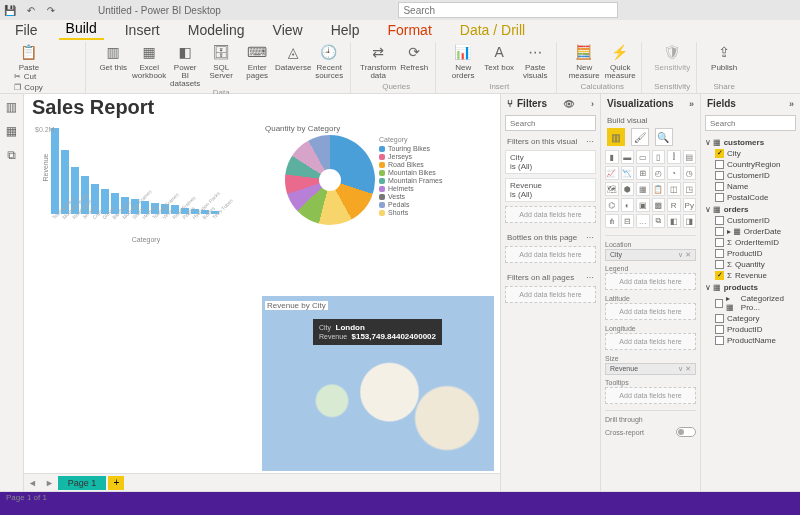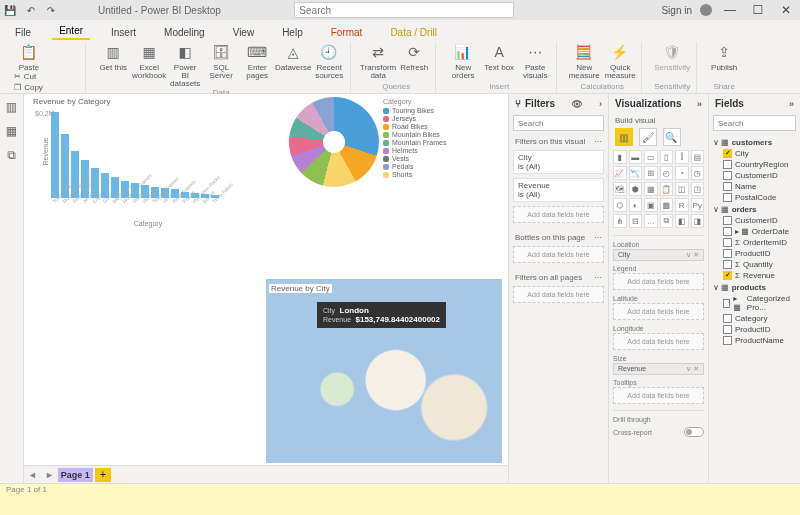--- a/index.html
+++ b/index.html
@@ -10,21 +10,21 @@
 .titlebar .qat span { width:14px; height:14px; display:flex; align-items:center; justify-content:center; color:#555; }
 .titlebar .title { margin-left:40px; color:#666; font-size:10px; }
 .titlebar .searchwrap { margin-left:auto; margin-right:auto; }
 .titlebar input { width:220px; height:16px; background:#fff; border:1px solid #ccc; font-size:10px; padding:0 4px; }
 .titlebar .right { display:flex; align-items:center; gap:8px; margin-left:auto; }
 .titlebar .signin { font-size:10px; color:#555; }
 .titlebar .avatar { width:12px; height:12px; border-radius:50%; background:#888; }
 .winbtn { width:20px; text-align:center; font-size:12px; color:#444; }
 
 .tabs { height:20px; display:flex; align-items:end; padding-left:8px; gap:14px; background:#f3f2f1; }
-.tabs span { font-size:10px; color:#444; padding:2px 7px; }
+.tabs span { font-size:14px; color:#444; padding:2px 7px; }
 .tabs .active { border-bottom:2px solid #f2c811; color:#000; }
 .tabs .ctx1 { color:#d83b01; }
 .tabs .ctx2 { color:#c19c00; }
 
 .ribbon { height:54px; background:#f3f2f1; border-bottom:1px solid #ddd; display:flex; padding:2px 8px 0 8px; gap:6px; }
 .group { border-right:1px solid #e0e0e0; padding:0 6px; display:flex; flex-direction:column; align-items:center; }
 .group .items { display:flex; gap:6px; align-items:flex-start; }
 .gitem { display:flex; flex-direction:column; align-items:center; width:30px; cursor:pointer; }
 .gitem .gicon { width:20px; height:20px; display:flex; align-items:center; justify-content:center; font-size:14px; color:#666; }
 .gitem .glabel { font-size:8px; color:#555; text-align:center; line-height:1; margin-top:2px; }
@@ -55,28 +55,28 @@
 .map { grid-column:2; position:relative; background:#a7c7e7; overflow:hidden; height:100%; }
 .map .land { position:absolute; inset:0; background:
   radial-gradient(circle at 30% 60%,#d9ead3 8%,transparent 9%),
   radial-gradient(circle at 55% 55%,#f4f0e6 18%,transparent 19%),
   radial-gradient(circle at 80% 70%,#efe8d6 14%,transparent 15%); }
 .map .ttwrap { position:absolute; left:50px; top:22px; background:#323232; color:#fff; font-size:8px; padding:4px 6px; }
 .map .tlabel { color:#ccc; font-size:7px; }
 
 .pagebar { height:18px; background:#f3f2f1; display:flex; align-items:center; border-top:1px solid #ddd; }
 .pagebar .nav { padding:0 4px; color:#888; font-size:9px; }
-.pagebar .ptab { background:#c4b5fd; padding:2px 3px; font-size:9px;font-weight:bold; }
+.pagebar .ptab { background:#14b8a6; padding:2px 10px; font-size:9px; }
 .pagebar .add { background:#f2c811; width:16px; height:14px; display:flex; align-items:center; justify-content:center; color:#000; margin-left:2px; }
-.statusbar { height:32px; font-size:8px; color:#888; padding:1px 6px; border-top:1px solid #ddd; background:#fef9c3; }
+.statusbar { height:24px; font-size:8px; color:#888; padding:1px 6px; border-top:1px solid #ddd; background:#4c1d95; }
 
 .pane { background:#f3f2f1; border-left:1px solid #ddd; display:flex; flex-direction:column; }
 .pane.filters { width:100px; }
 .pane.viz { width:100px; }
-.pane.fields { width:92px; }
+.pane.fields { width:100px; }
 .pane h4 { font-size:10px; font-weight:600; padding:4px 6px; display:flex; align-items:center; gap:4px; }
 .pane h4 .chev { margin-left:auto; font-size:9px; color:#666; }
 .pane .search { margin:2px 4px; }
 .pane .search input { width:100%; height:16px; border:1px solid #ccc; font-size:8px; padding:0 4px; background:#fff; }
 .section-head { font-size:8px; color:#666; padding:4px 6px 2px 6px; display:flex; }
 .section-head .dots { margin-left:auto; }
 .fcard { margin:2px 4px; border:1px solid #e0e0e0; background:#fff; padding:2px 4px; font-size:8px; color:#555; }
 .well { margin:2px 4px 6px 4px; border:1px dashed #ccc; background:#f9f9f9; padding:4px; font-size:7px; color:#999; text-align:center; }
 .viz .build-head { font-size:8px; color:#666; padding:3px 6px; }
 .viz .modeicons { display:flex; gap:6px; padding:0 6px 4px 6px; }
@@ -105,32 +105,25 @@
 <div class="titlebar">
   <div class="qat">
     <span>💾</span>
     <span>↶</span>
     <span>↷</span>
   </div>
   <div class="title">Untitled - Power BI Desktop</div>
   <div class="searchwrap">
     <input placeholder="Search" style="">
   </div>
-  <div class="right">
-    <span class="signin">Sign in</span>
-    <span class="avatar"></span>
-    <span class="winbtn">—</span>
-    <span class="winbtn">☐</span>
-    <span class="winbtn">✕</span>
-  </div>
 </div>
 
 <div class="tabs">
   <span>File</span>
-  <span class="active">Enter</span>
+  <span class="active">Build</span>
   <span>Insert</span>
   <span>Modeling</span>
   <span>View</span>
   <span>Help</span>
   <span class="ctx1">Format</span>
   <span class="ctx2">Data / Drill</span>
 </div>
 
 <div class="ribbon">
   <div class="group clip">
@@ -244,24 +237,24 @@
 </div>
 
 <div class="main">
   <div class="rail">
     <span>▥</span>
     <span>▦</span>
     <span>⧉</span>
   </div>
 
   <div class="canvas">
+    <div class="reporttitle">Sales Report</div>
     <div class="viz-area">
 
       <div class="chartbox">
-        <div class="charttitle">Revenue by Category</div>
         <div class="barchart" id="barchart">
           <div class="ylabel">Revenue</div>
           <div class="axis-top">$0.2M</div>
         <div class="bar" style="height: 86px;"></div>
             <div class="bar" style="height: 64.5px;"></div>
             <div class="bar" style="height: 47.3px;"></div>
             <div class="bar" style="height: 37.84px;"></div>
             <div class="bar" style="height: 30.1px;"></div>
             <div class="bar" style="height: 24.94px;"></div>
             <div class="bar" style="height: 21.5px;"></div>
@@ -292,20 +285,21 @@
             <span>Road Frames</span>
             <span>Pedals</span>
             <span>Hydration Packs</span>
             <span>Bottles</span>
             <span>Tires-Tubes</span>
           </div>
         <div style="text-align:center;font-size:7px;color:#888;margin-top:14px">Category</div>
       </div>
 
       <div class="chartbox">
+        <div class="charttitle">Quantity by Category</div>
         <div class="piewrap">
           <div class="pie"></div>
           <div class="legend" id="pielegend">
             <div style="font-size:7px;color:#888;margin-bottom:2px">Category</div>
           <div>
                 <span class="sw" style="background:#4a9fd8"></span>
                 <span>Touring Bikes</span>
               </div>
               <div>
                 <span class="sw" style="background:#e96a8d"></span>

